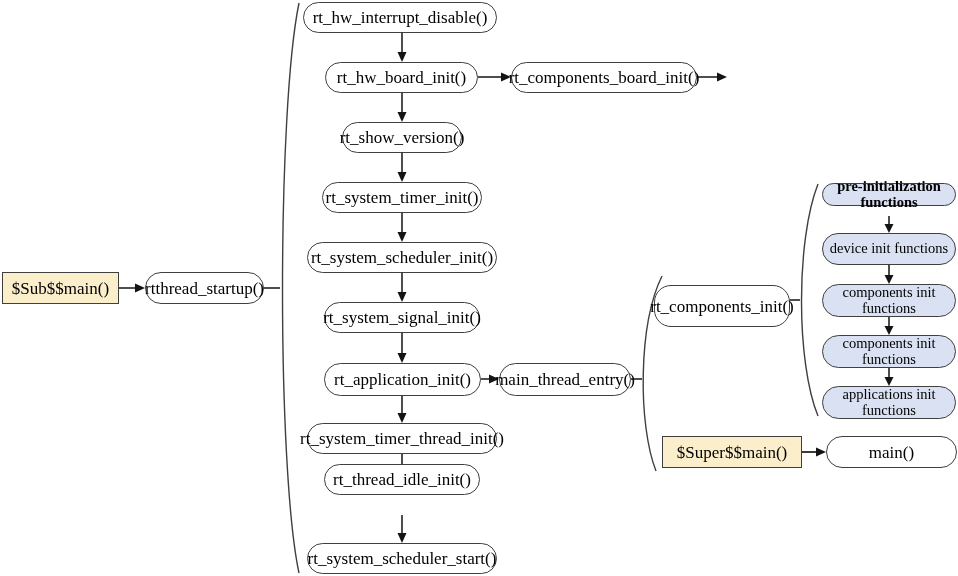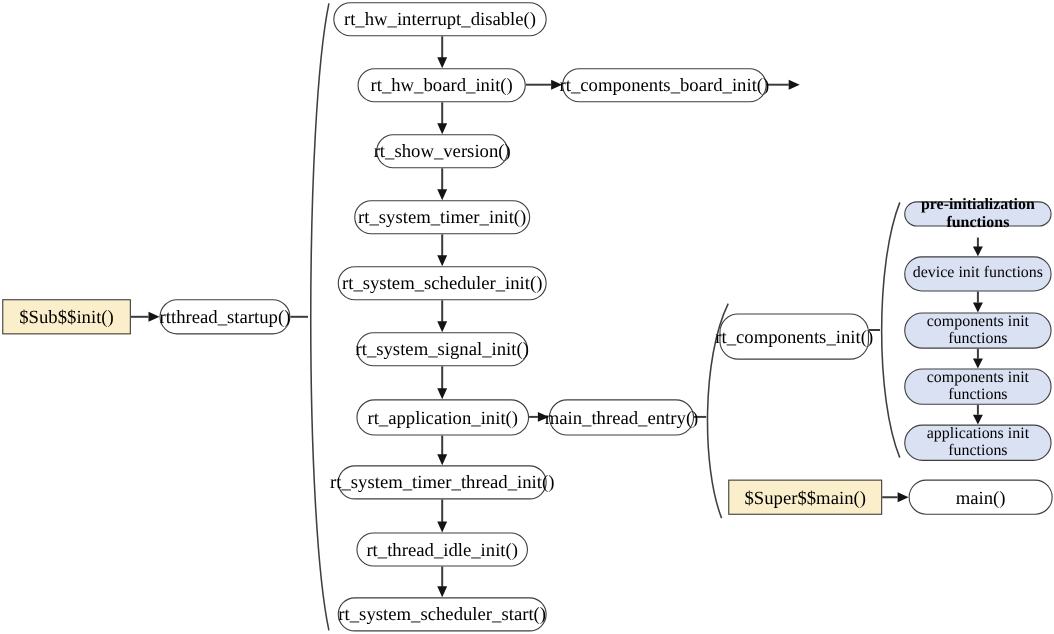--- a/index.html
+++ b/index.html
@@ -146,32 +146,32 @@
     <g>
       <line class="wire" x1="889" y1="317" x2="889" y2="326"></line>
       <polygon class="head" points="889,335 884.5,326 893.5,326"></polygon>
     </g>
     <g>
       <line class="wire" x1="889" y1="368" x2="889" y2="377"></line>
       <polygon class="head" points="889,386 884.5,377 893.5,377"></polygon>
     </g>
   </svg>
 
-  <div class="node rect" style="left:2px; top:272px; width:117px; height:32px;">$Sub$$init()</div>
+  <div class="node rect" style="left:2px; top:272px; width:117px; height:32px;">$Sub$$main()</div>
   <div class="node stadium" style="left:145px; top:272px; width:119px; height:32px;">rtthread_startup()</div>
 
   <div class="node stadium" style="left:303px; top:2px; width:194px; height:31px;">rt_hw_interrupt_disable()</div>
   <div class="node stadium" style="left:325px; top:62px; width:153px; height:31px;">rt_hw_board_init()</div>
   <div class="node stadium" style="left:342px; top:122px; width:120px; height:31px;">rt_show_version()</div>
   <div class="node stadium" style="left:322px; top:182px; width:160px; height:31px;">rt_system_timer_init()</div>
   <div class="node stadium" style="left:307px; top:242px; width:190px; height:31px;">rt_system_scheduler_init()</div>
   <div class="node stadium" style="left:324px; top:302px; width:156px; height:31px;">rt_system_signal_init()</div>
   <div class="node stadium" style="left:324px; top:363px; width:157px; height:33px;">rt_application_init()</div>
   <div class="node stadium" style="left:307px; top:423px; width:190px; height:31px;">rt_system_timer_thread_init()</div>
-  <div class="node stadium" style="left:324px; top:484px; width:156px; height:31px;text-align:center;">rt_thread_idle_init()</div>
+  <div class="node stadium" style="left:324px; top:464px; width:156px; height:31px;text-align:center;">rt_thread_idle_init()</div>
   <div class="node stadium" style="left:307px; top:543px; width:190px; height:31px;">rt_system_scheduler_start()</div>
 
   <div class="node stadium" style="left:511px; top:62px; width:186px; height:31px;">rt_components_board_init()</div>
 
   <div class="node stadium" style="left:499px; top:363px; width:132px; height:33px;">main_thread_entry()</div>
   <div class="node stadium" style="left:654px; top:285px; width:136px; height:42px;">rt_components_init()</div>
   <div class="node rect" style="left:662px; top:436px; width:140px; height:32px;">$Super$$main()</div>
   <div class="node stadium" style="left:826px; top:436px; width:131px; height:32px;">main()</div>
 
   <div class="node stadium blue" style="left:822px; top:183px; width:134px; height:23px;font-weight:bold;">pre-initialization functions</div>

